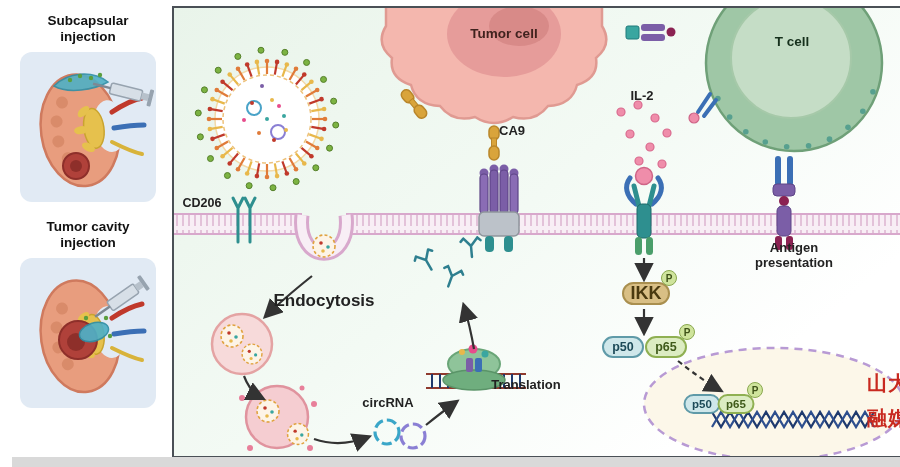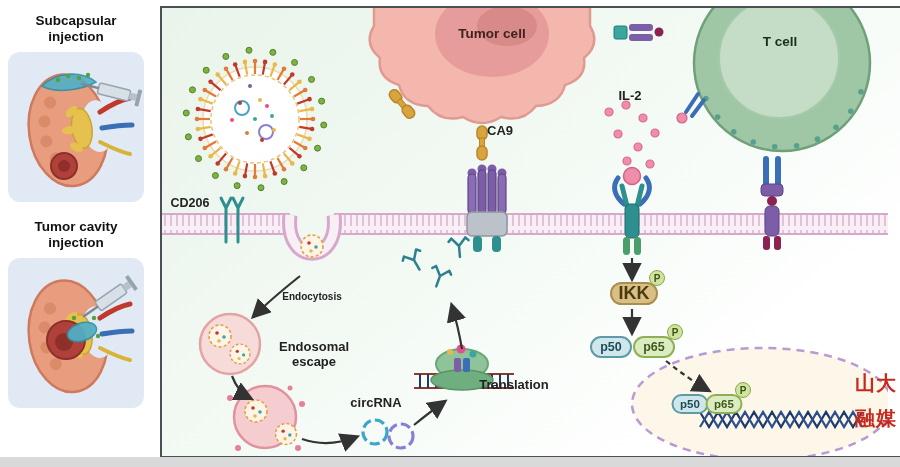--- a/index.html
+++ b/index.html
@@ -1,18 +1,18 @@
 <!DOCTYPE html>
 <html><head>
 <meta charset="utf-8">
 <style>
   * { margin:0; padding:0; box-sizing:border-box; }
   html,body { width:900px; height:467px; }
   body { position:relative; background:#ffffff; font-family:"Liberation Sans",sans-serif; overflow:hidden; }
-  .stage { position:absolute; inset:0; }
+  .stage { position:absolute; inset:0;margin-left:12px; }
   .side-label { position:absolute; white-space:pre-line; text-align:center; font-weight:bold; font-size:13.5px; color:#111; line-height:1.15; }
   .side-panel { position:absolute; width:136px; height:150px; background:#e1eaf4; border-radius:12px; overflow:hidden; }
   .main-panel { position:absolute; left:160px; top:6px; width:780px; height:452px; border:2px solid #4a5056;
                 background:linear-gradient(140deg,#e9f4ea 0%,#f3faf4 45%,#ffffff 78%); }
   .art { position:absolute; left:0; top:0; }
   .lbl { position:absolute; white-space:pre-line; text-align:center; font-weight:bold; color:#222; line-height:1.12; transform:translateX(-50%); }
   .pill { position:absolute; transform:translateX(-50%); border-radius:12px; font-weight:bold;
           display:flex; align-items:center; justify-content:center; }
   .pbadge { position:absolute; width:16px; height:16px; border-radius:50%; background:#cfe49c; border:1.5px solid #8aa84f;
             color:#3f5218; font-size:10px; font-weight:bold; display:flex; align-items:center; justify-content:center; }
@@ -391,25 +391,25 @@
         <path d="M 470 301 L 470 324" marker-end="url(#arw)"></path>
         <path d="M 504 353 Q 528 372 546 382" marker-end="url(#arw)" stroke-dasharray="5 4"></path>
       </g>
     </svg>
 
     <div class="lbl" style="left:330px; top:18px; font-size:13.5px; color:#40221e;">Tumor cell</div>
     <div class="lbl" style="left:618px; top:26px; font-size:13.5px; color:#16301c;">T cell</div>
     <div class="lbl" style="left:468px; top:81px; font-size:13px;">IL-2</div>
     <div class="lbl" style="left:338px; top:116px; font-size:13px;">CA9</div>
     <div class="lbl" style="left:28px; top:188px; font-size:12.5px;">CD206</div>
-    <div class="lbl" style="left:150px; top:283px; font-size:10px;">Endocytosis</div>
-    <div class="lbl" style="left:152px; top:332px; font-size:13px;">Endosomal
-escape</div>
+    <div class="lbl" style="left:150px; top:283px; font-size:17px;">Endocytosis</div>
     <div class="lbl" style="left:214px; top:388px; font-size:13px;">circRNA</div>
     <div class="lbl" style="left:352px; top:370px; font-size:13px;">Translation</div>
+    <div class="lbl" style="left:620px; top:233px; font-size:13px;">Antigen
+presentation</div>
 
     <div class="pill" style="left:472px; top:274px; width:48px; height:23px; background:#d9bf85; border:2px solid #a98f4f; color:#4a3a10; font-size:18px;">IKK</div>
     <div class="pbadge" style="left:487px; top:262px;">P</div>
 
     <div class="pill" style="left:449px; top:328px; width:42px; height:22px; background:#cfe7ea; border:2px solid #5f9aa8; color:#1d4a58; font-size:12.5px;">p50</div>
     <div class="pill" style="left:492px; top:328px; width:42px; height:22px; background:#dcecc2; border:2px solid #8fb052; color:#3f5a1a; font-size:12.5px;">p65</div>
     <div class="pbadge" style="left:505px; top:316px;">P</div>
 
     <div class="pill" style="left:528px; top:386px; width:37px; height:20px; background:#cfe7ea; border:2px solid #5f9aa8; color:#1d4a58; font-size:11.5px;">p50</div>
     <div class="pill" style="left:562px; top:386px; width:37px; height:20px; background:#dcecc2; border:2px solid #8fb052; color:#3f5a1a; font-size:11.5px;">p65</div>

